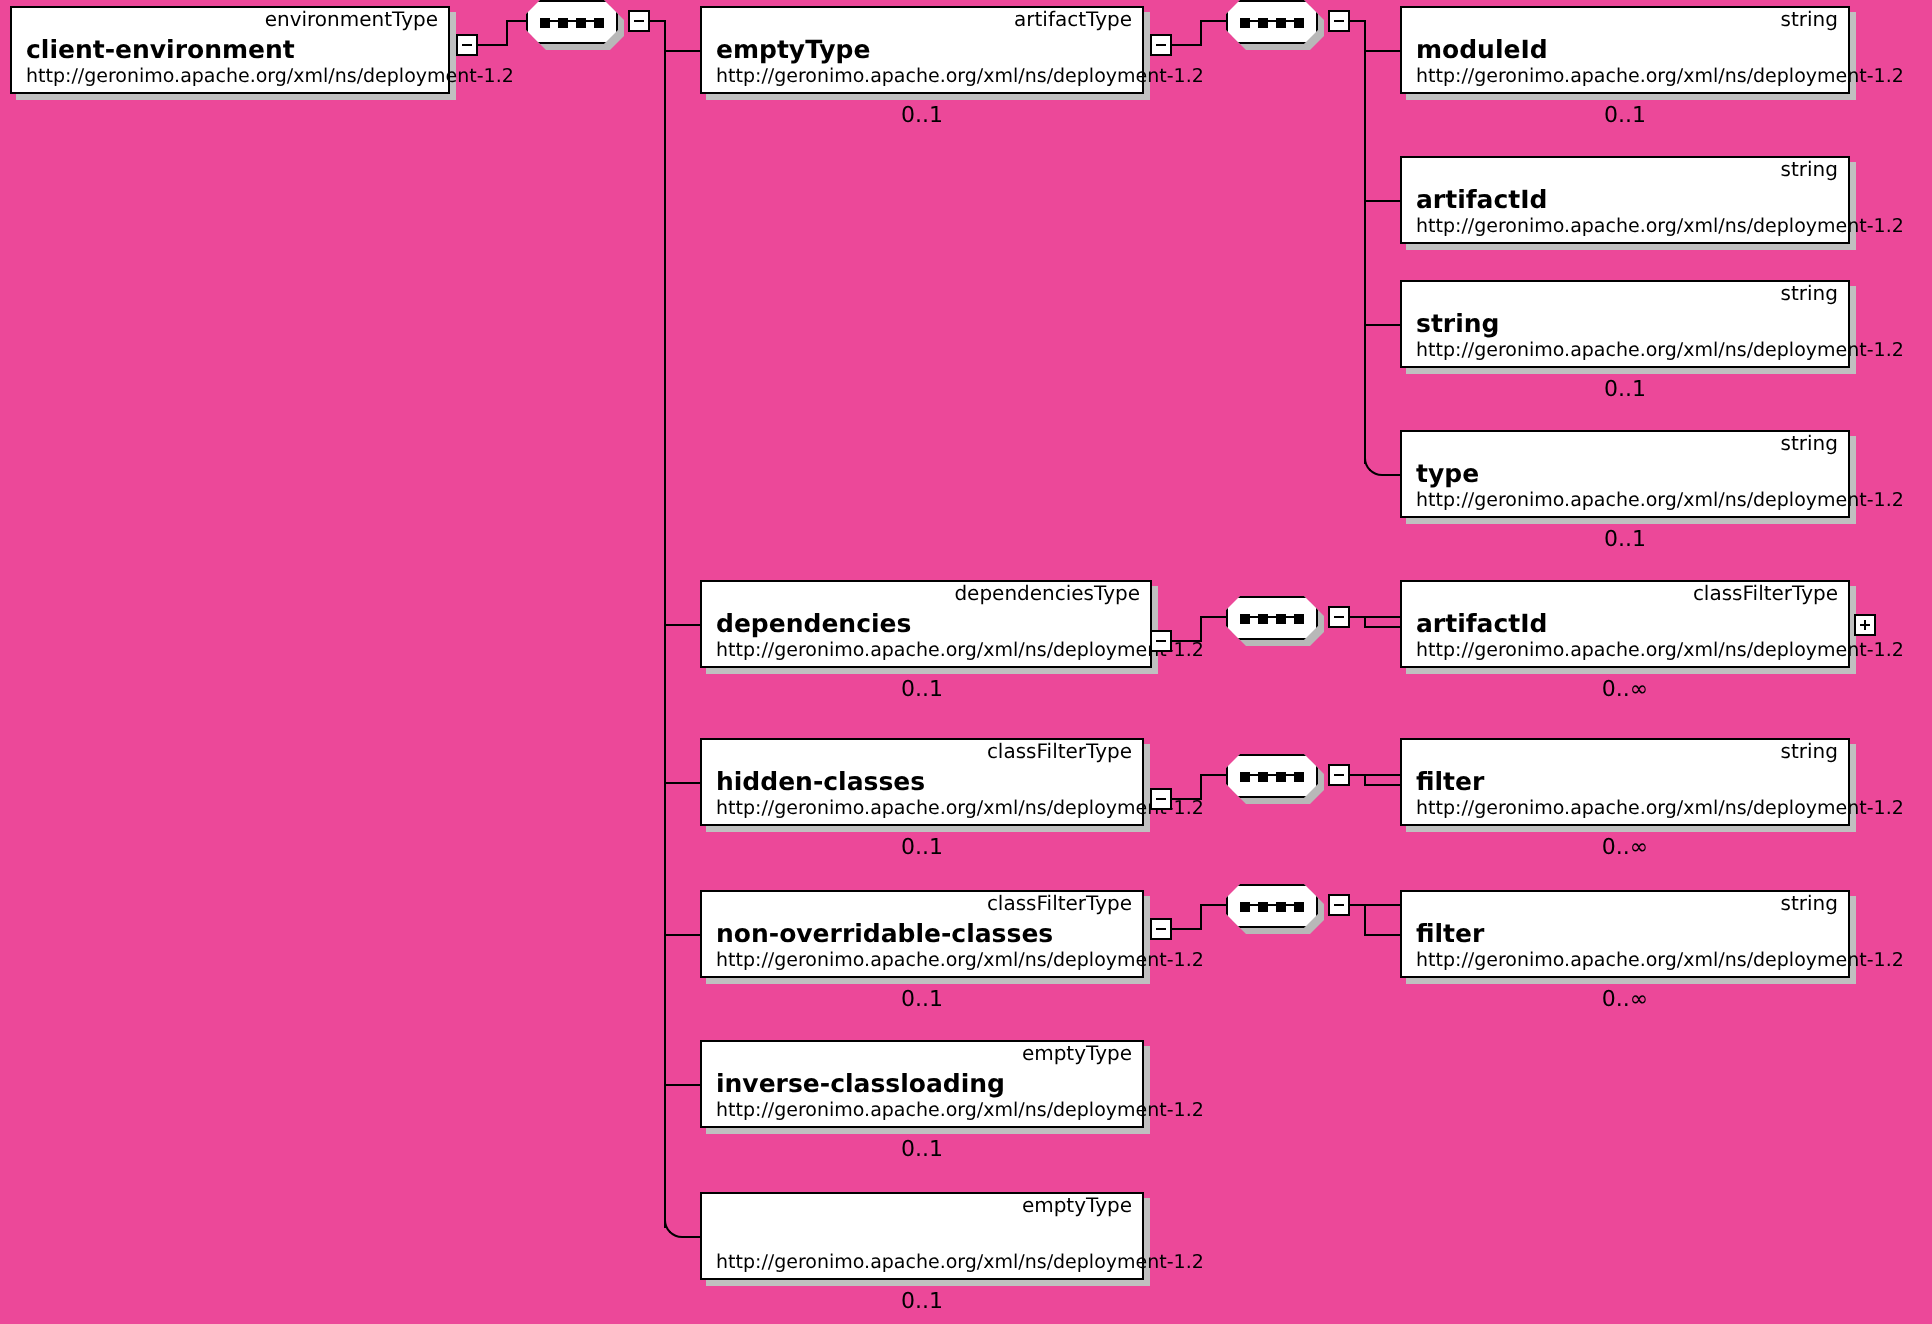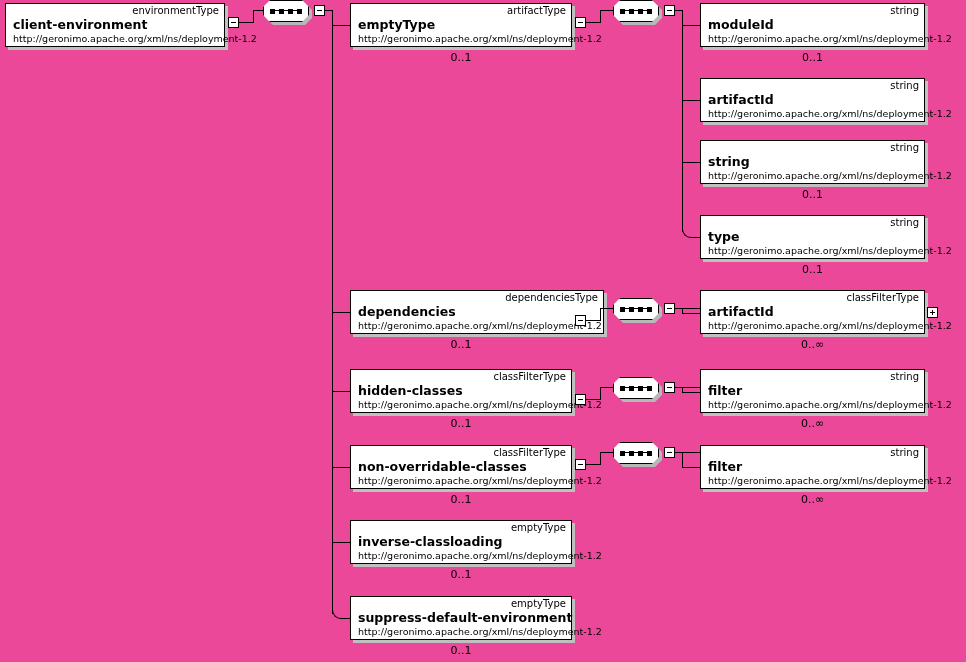--- a/index.html
+++ b/index.html
@@ -259,21 +259,21 @@
   </div>
   <div class="cardinality" style="left:700px; top:188px; width:225px;">0..1</div>
 
   <div class="node" style="left:700px; top:215px; width:225px; height:44px;">
     <span class="type-label">string</span>
     <span class="node-name">type</span>
     <span class="node-ns">http://geronimo.apache.org/xml/ns/deployment-1.2</span>
   </div>
   <div class="cardinality" style="left:700px; top:263px; width:225px;">0..1</div>
 
-  <div class="node" style="left:350px; top:290px; width:254px; height:44px;">
+  <div class="node" style="left:350px; top:290px; width:226px; height:44px;">
     <span class="type-label">dependenciesType</span>
     <span class="node-name">dependencies</span>
     <span class="node-ns">http://geronimo.apache.org/xml/ns/deployment-1.2</span>
   </div>
   <div class="cardinality" style="left:350px; top:338px; width:222px;">0..1</div>
 
   <div class="toggle" style="left:575px; top:315px;"></div>
   <div class="hline" style="left:586px; top:320px; width:14px;"></div>
   <div class="vline" style="left:600px; top:308px; height:13px;"></div>
   <div class="hline" style="left:600px; top:308px; width:13px;"></div>
@@ -374,18 +374,17 @@
 
   <div class="node" style="left:350px; top:520px; width:222px; height:44px;">
     <span class="type-label">emptyType</span>
     <span class="node-name">inverse-classloading</span>
     <span class="node-ns">http://geronimo.apache.org/xml/ns/deployment-1.2</span>
   </div>
   <div class="cardinality" style="left:350px; top:568px; width:222px;">0..1</div>
 
   <div class="node" style="left:350px; top:596px; width:222px; height:44px;">
     <span class="type-label">emptyType</span>
-    <span class="node-name">suppress-default-environment</span>
     <span class="node-ns">http://geronimo.apache.org/xml/ns/deployment-1.2</span>
   </div>
   <div class="cardinality" style="left:350px; top:644px; width:222px;">0..1</div>
 
 </div>
 
 </body></html>

